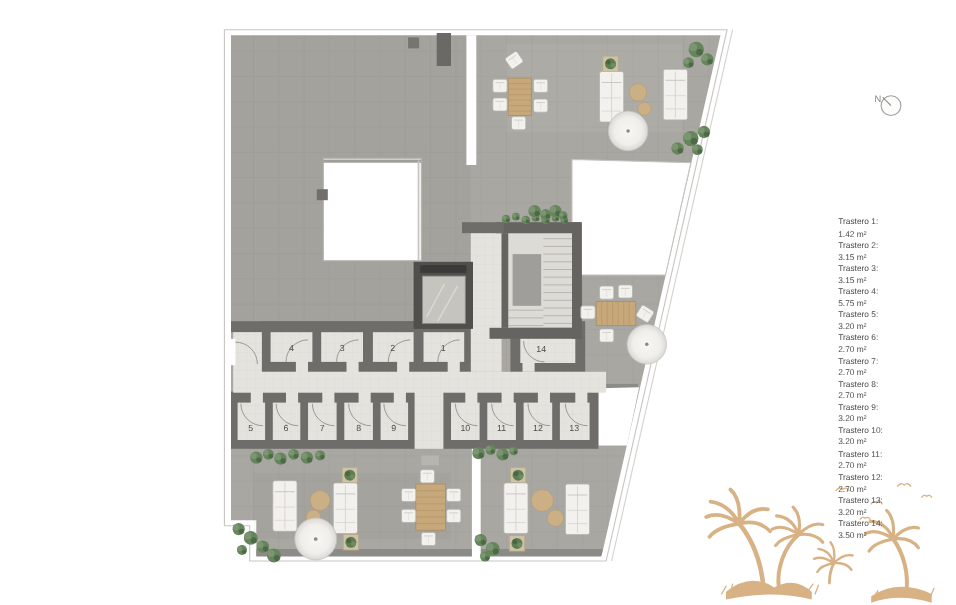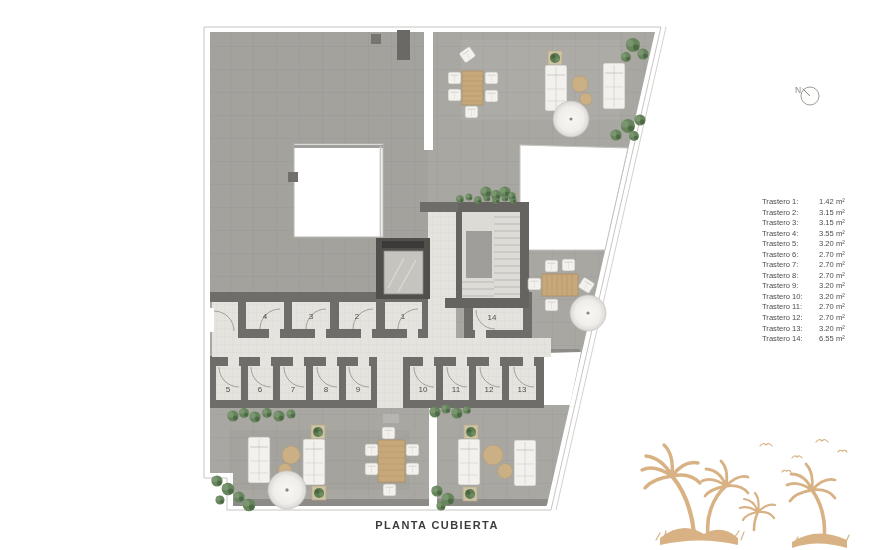--- a/index.html
+++ b/index.html
@@ -1,21 +1,21 @@
 <!DOCTYPE html>
 <html><head>
 <meta charset="utf-8">
 <style>
   html,body{margin:0;padding:0;background:#fff;}
   .stage{position:relative;width:869px;height:550px;background:#ffffff;
          font-family:"Liberation Sans",sans-serif;overflow:hidden;}
   .plan-svg{position:absolute;left:0;top:0;}
   .legend{position:absolute;left:762px;top:197px;font-size:7.6px;
           color:#4c4c4c;line-height:10.55px;}
-  .legend-row{display:flex;white-space:nowrap;}
+  .legend-row{display:flex;white-space:nowrap;flex-direction:column;}
   .legend-row .l{width:57px;}
   .legend-row .v{}
   .title{position:absolute;left:332px;top:519px;width:210px;text-align:center;
          font-size:11px;font-weight:700;letter-spacing:1.4px;color:#3d3d3d;}
   text{font-family:"Liberation Sans",sans-serif;}
 </style>
 </head>
 <body>
 
 <div class="stage">
@@ -365,21 +365,21 @@
   <div class="legend-row">
         <span class="l">Trastero 2:</span>
         <span class="v">3.15 m²</span>
       </div>
   <div class="legend-row">
         <span class="l">Trastero 3:</span>
         <span class="v">3.15 m²</span>
       </div>
   <div class="legend-row">
         <span class="l">Trastero 4:</span>
-        <span class="v">3.55 m²</span>
+        <span class="v">5.75 m²</span>
       </div>
   <div class="legend-row">
         <span class="l">Trastero 5:</span>
         <span class="v">3.20 m²</span>
       </div>
   <div class="legend-row">
         <span class="l">Trastero 6:</span>
         <span class="v">2.70 m²</span>
       </div>
   <div class="legend-row">
@@ -405,19 +405,18 @@
   <div class="legend-row">
         <span class="l">Trastero 12:</span>
         <span class="v">2.70 m²</span>
       </div>
   <div class="legend-row">
         <span class="l">Trastero 13:</span>
         <span class="v">3.20 m²</span>
       </div>
   <div class="legend-row">
         <span class="l">Trastero 14:</span>
-        <span class="v">6.55 m²</span>
+        <span class="v">3.50 m²</span>
       </div>
 </div>
 
-<div class="title">PLANTA CUBIERTA</div>
 
 </div>
 
 </body></html>

